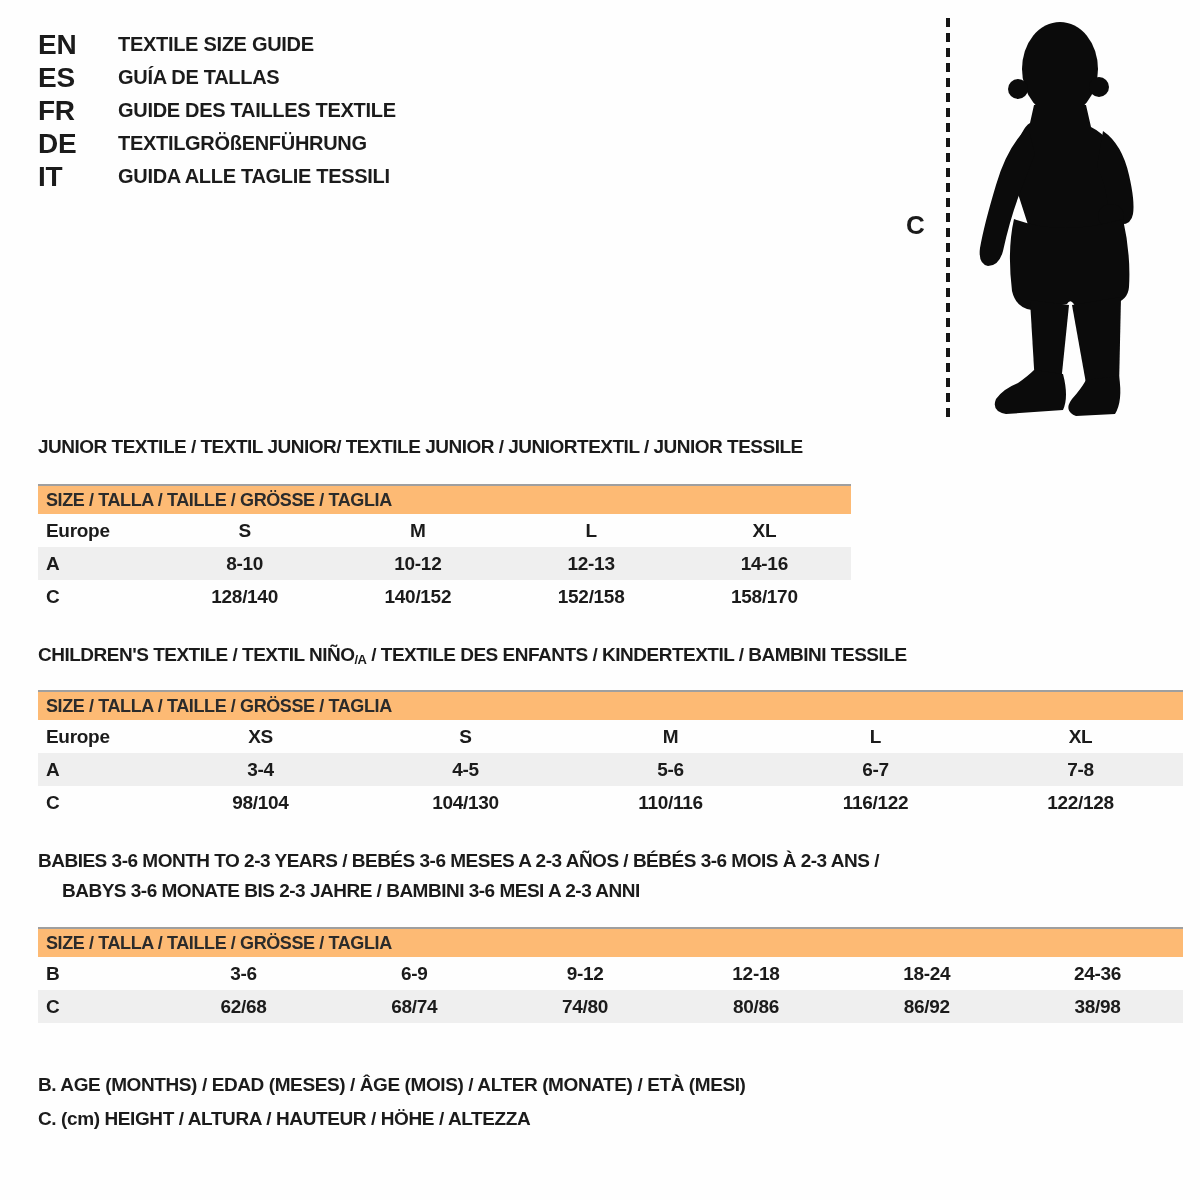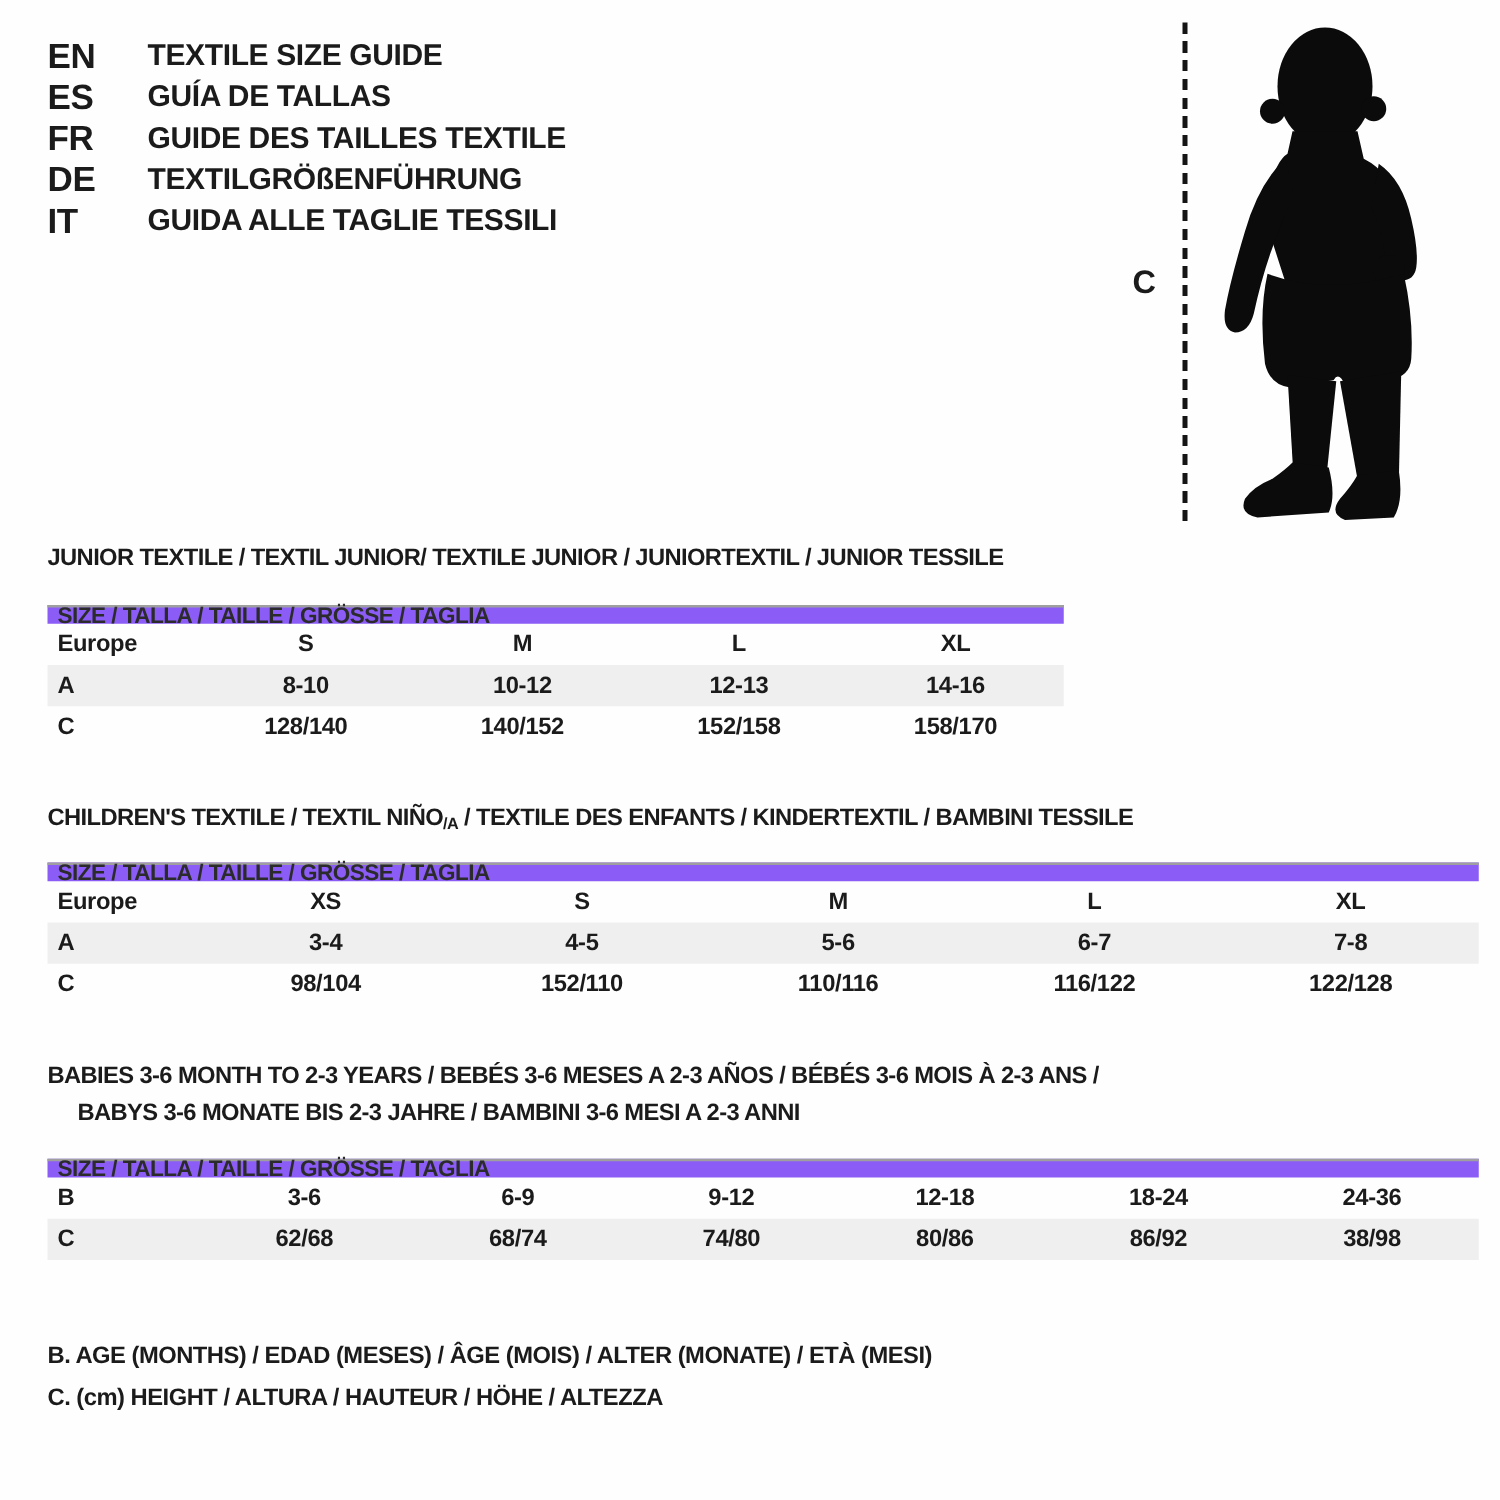--- a/index.html
+++ b/index.html
@@ -12,21 +12,21 @@
     font-family: "Liberation Sans", sans-serif;
     color: #1b1b1b;
     letter-spacing: -0.3px;
     overflow: hidden;
   }
 
   
   .langs { position: absolute; left: 38px; top: 28px; }
   .lang-row { display: flex; height: 33px; align-items: center; }
   .lang-code { width: 80px; font-size: 28px; font-weight: 700; }
-  .lang-title { font-size: 24px; font-weight: 700; white-space: nowrap; }
+  .lang-title { font-size: 20px; font-weight: 700; white-space: nowrap; }
 
   
   .figure { position: absolute; left: 890px; top: 10px; width: 270px; height: 420px; }
   .dash-line {
     position: absolute; left: 56px; top: 8px; width: 4px; height: 400px;
     background: repeating-linear-gradient(to bottom, #141414 0 9px, transparent 9px 15px);
   }
   .c-label { position: absolute; left: 16px; top: 200px; font-size: 26px; font-weight: 700; }
   .silhouette { position: absolute; left: 82px; top: 5px; }
 
@@ -34,21 +34,21 @@
   .sec-h {
     position: absolute; left: 38px;
     font-size: 19px; font-weight: 700; letter-spacing: -0.5px;
     white-space: nowrap;
   }
   .sub-sm { font-size: 13px; vertical-align: -3px; }
 
   
   .s-table { position: absolute; left: 38px; }
   .t-header {
-    height: 15px; border-top: 2px solid #9f9f9f; background: #8b5cf6;
+    height: 30px; border-top: 2px solid #9f9f9f; background: #fdba74;
     display: flex; align-items: center; padding-left: 8px;
     font-size: 18px; font-weight: 700; color: #2b2b2b; letter-spacing: -0.4px;
   }
   .t-row { display: flex; height: 33px; align-items: center; font-size: 19px; font-weight: 700; }
   .t-row.alt { background: #efefef; }
   .t-label { width: 120px; padding-left: 8px; }
   .t-cell { flex: 1; text-align: center; }
 
   
   .legend { position: absolute; left: 38px; top: 1068px; }
@@ -144,21 +144,21 @@
       <span class="t-label">A</span>
       <span class="t-cell">3-4</span>
       <span class="t-cell">4-5</span>
       <span class="t-cell">5-6</span>
       <span class="t-cell">6-7</span>
       <span class="t-cell">7-8</span>
     </div>
     <div class="t-row">
       <span class="t-label">C</span>
       <span class="t-cell">98/104</span>
-      <span class="t-cell">152/110</span>
+      <span class="t-cell">104/130</span>
       <span class="t-cell">110/116</span>
       <span class="t-cell">116/122</span>
       <span class="t-cell">122/128</span>
     </div>
   </div>
 
   <h2 class="sec-h" style="top:850px;">BABIES 3-6 MONTH TO 2-3 YEARS / BEBÉS 3-6 MESES A 2-3 AÑOS / BÉBÉS 3-6 MOIS À 2-3 ANS /</h2>
   <h2 class="sec-h" style="top:880px;margin-left:24px;">BABYS 3-6 MONATE BIS 2-3 JAHRE / BAMBINI 3-6 MESI A 2-3 ANNI</h2>
   <div class="s-table" style="top:927px; width:1145px;">
     <div class="t-header">SIZE / TALLA / TAILLE / GRÖSSE / TAGLIA</div>

